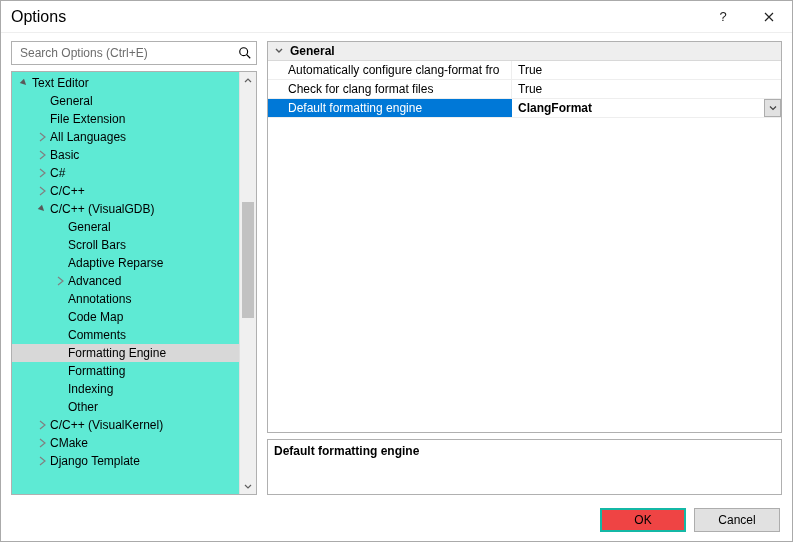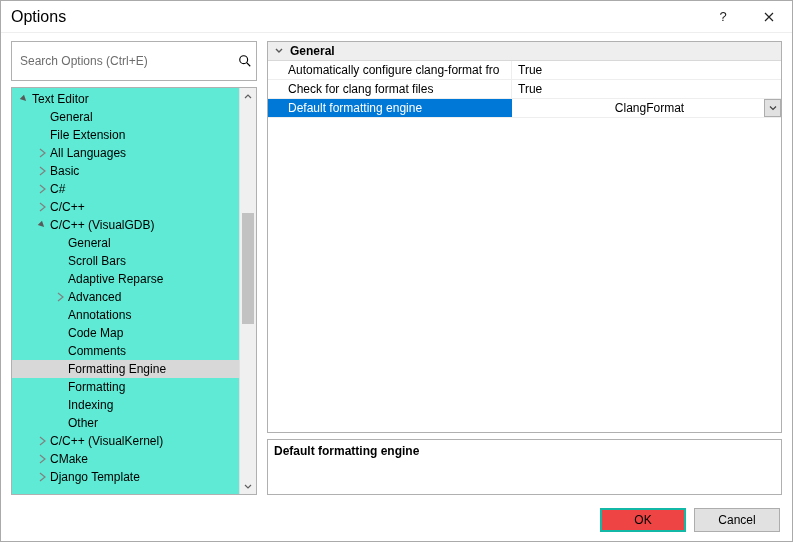--- a/index.html
+++ b/index.html
@@ -34,21 +34,21 @@
     flex: 1; display: flex; flex-direction: row;
     padding: 8px 10px 4px 10px; gap: 10px;
     min-height: 0;
   }
   
   .leftcol {
     width: 246px; display: flex; flex-direction: column; gap: 6px;
     min-height: 0;
   }
   .searchbox {
-    height: 40px; border: 1px solid #b0b0b0;
+    height: 24px; border: 1px solid #b0b0b0;
     display: flex; align-items: center;
     padding: 0 4px 0 6px;
     background: #fff;
   }
   .searchbox input {
     flex: 1; border: none; outline: none;
     font: inherit; color: #000;
     background: transparent;
   }
   .searchbox input::placeholder { color: #6d6d6d; }
@@ -125,21 +125,21 @@
     display: flex; align-items: center;
     border-right: 1px solid #eee;
     overflow: hidden; white-space: nowrap; text-overflow: clip;
   }
   .pg-value {
     flex: 1; padding-left: 6px; display: flex; align-items: center;
     position: relative;
     white-space: nowrap;
   }
   .pg-row.sel .pg-name { background: #0078d7; color: #fff; border-right-color: #0078d7; }
-  .pg-row.sel .pg-value { font-weight: normal; justify-content: center; }
+  .pg-row.sel .pg-value { font-weight: bold; }
   .pg-dd {
     position: absolute; right: 0; top: 0; bottom: 0; width: 17px;
     background: #e1e1e1; border: 1px solid #adadad;
     display: flex; align-items: center; justify-content: center;
     color: #404040;
   }
   .pg-filler { flex: 1; }
   .descpanel {
     height: 56px; border: 1px solid #b0b0b0;
     padding: 4px 6px;

